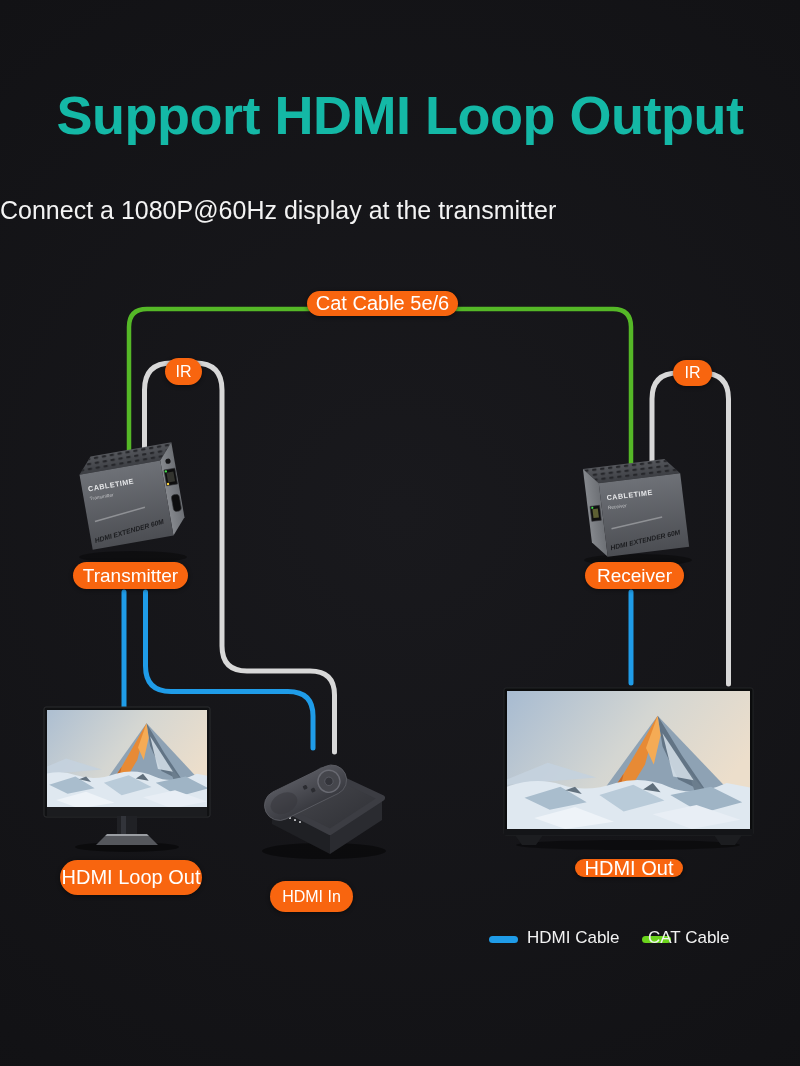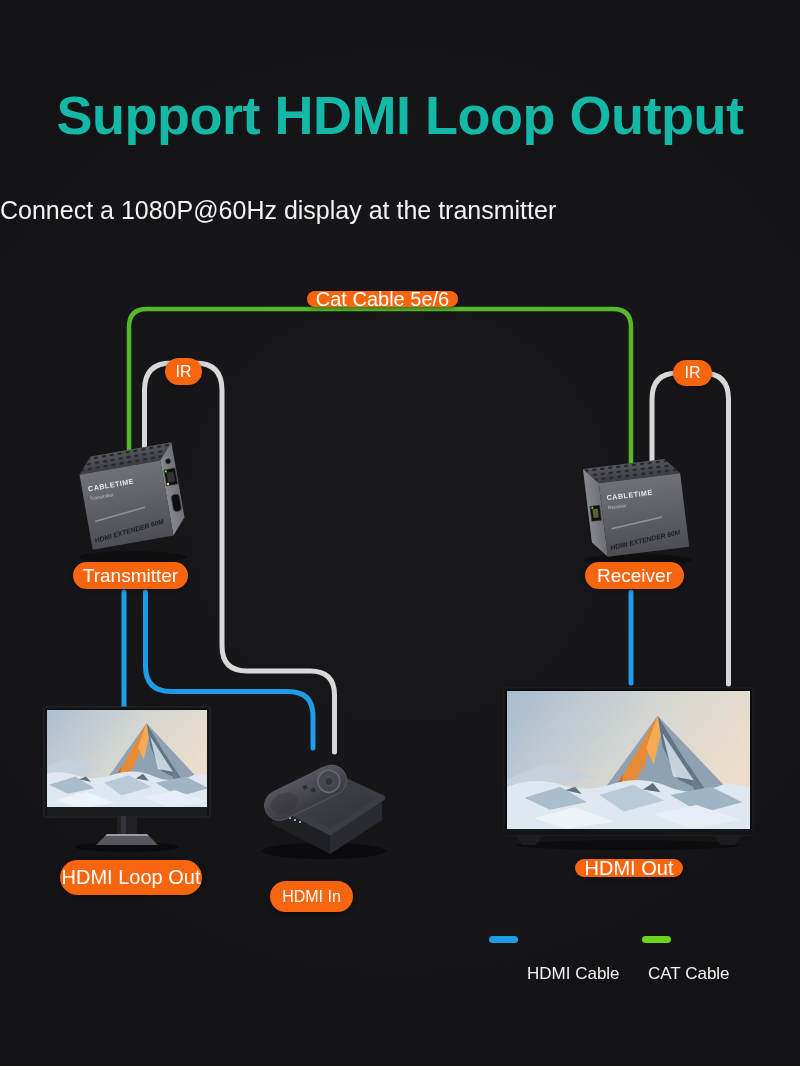--- a/index.html
+++ b/index.html
@@ -7,31 +7,31 @@
        font-family:"Liberation Sans", sans-serif;
        background:radial-gradient(150% 110% at 50% 48%, #19191d 0%, #121215 55%, #0d0d10 100%);}
   .abs{position:absolute;}
   .title{top:84px;left:0;width:800px;text-align:center;font-size:54px;font-weight:bold;
          color:#14b8a6;letter-spacing:-0.5px;}
   .subtitle{top:192px;left:0;width:800px;text-align:left;font-size:25px;line-height:37px;
             color:#f3f3f3;font-weight:400;}
   .pill{position:absolute;background:#f8650f;color:#ffffff;display:flex;align-items:center;
         justify-content:center;border-radius:20px;white-space:nowrap;
         box-shadow:0 1px 4px rgba(0,0,0,.45);}
-  .pill.cat{left:307px;top:291px;width:151px;height:16px;font-size:20px;}
+  .pill.cat{left:307px;top:291px;width:151px;height:25px;font-size:20px;}
   .pill.ir-l{left:165px;top:358px;width:37px;height:27px;font-size:16px;}
   .pill.ir-r{left:673px;top:360px;width:39px;height:26px;font-size:16px;}
   .pill.tx{left:73px;top:562px;width:115px;height:27px;font-size:19px;}
   .pill.rx{left:585px;top:562px;width:99px;height:27px;font-size:19px;}
   .pill.loop{left:60px;top:860px;width:142px;height:35px;font-size:20px;}
   .pill.hin{left:270px;top:860px;width:83px;height:31px;font-size:16px;margin-top:21px;}
   .pill.hout{left:575px;top:859px;width:108px;height:18px;font-size:20px;}
   .legend{top:928px;left:0;width:800px;height:24px;}
   .legend .swatch{position:absolute;top:8px;}
-  .legend .lab{position:absolute;top:0;font-size:17px;color:#f2f2f2;margin-top:36px;}
+  .legend .lab{position:absolute;top:0;font-size:17px;color:#f2f2f2;}
   #diagram{position:absolute;left:0;top:0;}
   svg text{font-family:"Liberation Sans", sans-serif;}
 </style>
 </head>
 <body>
 
 <div class="abs title">Support HDMI Loop Output</div>
 <div class="abs subtitle">
   <div>Connect a 1080P@60Hz display at the transmitter</div>
 </div>

